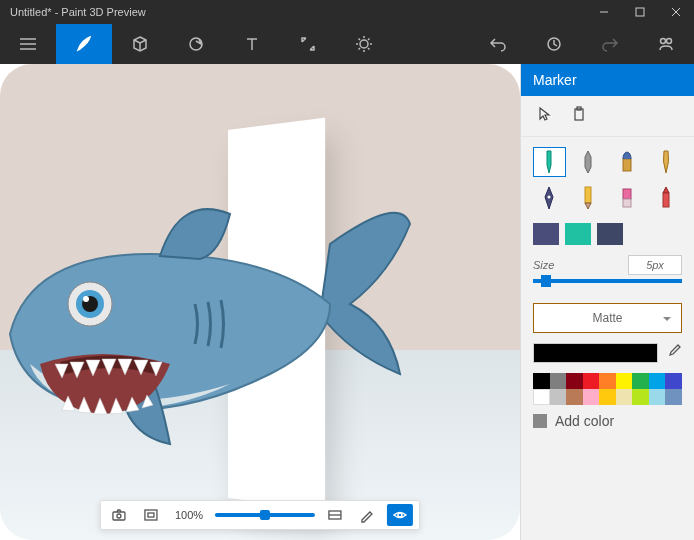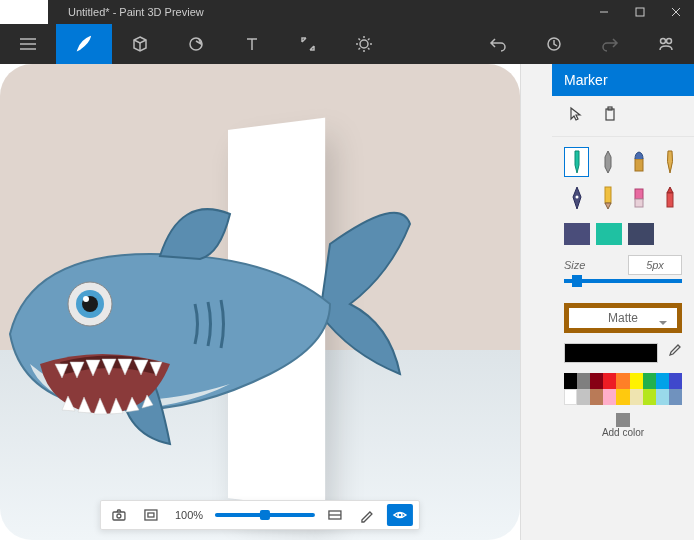--- a/index.html
+++ b/index.html
@@ -1,20 +1,20 @@
 <!DOCTYPE html>
 <html><head>
 <meta charset="utf-8">
 <style>
   * { box-sizing: border-box; margin: 0; padding: 0; font-family: 'Segoe UI', sans-serif; }
   body { width: 694px; height: 540px; overflow: hidden; background: #fff; }
   .app { display: flex; flex-direction: column; height: 100%; }
 
   
-  .titlebar { height: 24px; background: #2b2b2b; color: #ccc; display: flex; align-items: center; font-size: 11px; padding-left: 20px; margin-left: 48px; }
+  .titlebar { height: 24px; background: #2b2b2b; color: #ccc; display: flex; align-items: center; font-size: 11px; padding-left: 10px; }
   .titlebar .title { flex: 1; }
   .titlebar .win-controls { display: flex; }
   .titlebar .win-btn { width: 36px; height: 24px; display: flex; align-items: center; justify-content: center; color: #ccc; }
   .titlebar .win-btn svg { width: 10px; height: 10px; stroke: #ccc; stroke-width: 1; fill: none; }
 
   
   .toolbar { height: 40px; background: #2b2b2b; display: flex; align-items: center; }
   .toolbar .tool { width: 56px; height: 40px; display: flex; align-items: center; justify-content: center; color: #bbb; }
   .toolbar .tool svg { width: 18px; height: 18px; stroke: #bbb; stroke-width: 1.5; fill: none; }
   .toolbar .tool.active { background: #0078d7; }
@@ -41,50 +41,50 @@
     display: flex; align-items: center; padding: 0 6px; gap: 8px; box-shadow: 0 2px 6px rgba(0,0,0,.1);}
   .zoombar .zb-btn { width: 24px; height: 24px; display:flex; align-items:center; justify-content:center;}
   .zoombar .zb-btn svg { width:16px; height:16px; stroke:#555; stroke-width:1.3; fill:none;}
   .zoombar .zoom-text { font-size: 11px; color:#444; padding: 0 4px;}
   .zoombar .slider { width: 100px; height: 4px; background: #0078d7; position:relative; border-radius:2px;}
   .zoombar .slider::before { content:''; position:absolute; left:50%; top:-3px; width:10px; height:10px; background:#0078d7; border-radius:2px; transform:translateX(-50%);}
   .zoombar .eye-btn { background:#0078d7; width:26px; height:22px; border-radius:2px; display:flex; align-items:center; justify-content:center;}
   .zoombar .eye-btn svg { stroke:#fff; width:16px; height:16px; stroke-width:1.5; fill:none;}
 
   
-  .panel { width: 174px; background: #f2f2f2; display:flex; flex-direction:column; border-left:1px solid #ddd; overflow-y:auto;padding-left:31px;}
+  .panel { width: 174px; background: #f2f2f2; display:flex; flex-direction:column; border-left:1px solid #ddd; overflow-y:auto;}
   .panel-header { background: #0078d7; color:#fff; font-size: 14px; padding: 8px 12px; }
   .panel-section { padding: 10px 12px; border-bottom: 1px solid #e5e5e5;}
   .panel-section.mini-tools { display:flex; gap:18px; justify-content:flex-start; padding:10px 16px;}
   .panel-section.mini-tools svg { width:16px; height:16px; stroke:#444; stroke-width:1.2; fill:none;}
 
   .brush-grid { display:grid; grid-template-columns: repeat(4, 1fr); gap: 6px; padding: 10px 12px 6px;}
   .brush { height: 30px; display:flex; align-items:center; justify-content:center;}
   .brush svg { width:20px; height:26px; }
   .brush.sel { background:#fff; border:1px solid #0078d7;}
 
   .swatches-row { display:flex; gap:6px; padding: 4px 12px 10px;}
   .swatch-lg { width:26px; height:22px; }
 
   .size-row { display:flex; align-items:center; justify-content:space-between; font-size:11px; color:#666; padding: 0 12px 4px; font-style: italic;}
   .size-input { width:54px; height:20px; border:1px solid #ccc; background:#fff; text-align:center; font-size:11px; line-height:18px;}
   .size-slider { margin:0 12px 10px; height:4px; background:#0078d7; position:relative;}
   .size-slider::before{content:''; position:absolute; left:8px; top:-4px; width:10px; height:12px; background:#0078d7;}
 
-  .matte-select { margin: 10px 12px; height:30px; border:5px solid #a16207; background:#fff; display:flex; align-items:center; justify-content:center; font-size:12px; color:#666; position:relative;}
+  .matte-select { margin: 10px 12px; height:30px; border:1px solid #a16207; background:#fff; display:flex; align-items:center; justify-content:center; font-size:12px; color:#666; position:relative;}
   .matte-select::after{ content:''; position:absolute; right:10px; top:13px; border:4px solid transparent; border-top-color:#888;}
 
   .current-color-row { display:flex; align-items:center; gap:8px; padding: 0 12px 10px;}
   .current-color { flex:1; height:20px; background:#000; border:1px solid #ccc;}
   .eyedrop svg{ width:16px; height:16px; stroke:#555; fill:none; stroke-width:1.3;}
 
   .palette { display:grid; grid-template-columns: repeat(9, 1fr); gap:0; padding: 0 12px;}
   .palette .c { height:16px; }
 
-  .add-color { display:flex; align-items:center; padding: 8px 12px; font-size:10px; color:#555;flex-direction:column;}
+  .add-color { display:flex; align-items:center; gap:8px; padding: 8px 12px; font-size:14px; color:#555;}
   .add-color .plus-sw { width:14px; height:14px; background:#888;}
 </style>
 </head>
 <body>
 
 <div class="app">
 
   <div class="titlebar">
     <span class="title">Untitled* - Paint 3D Preview</span>
     <div class="win-controls">

